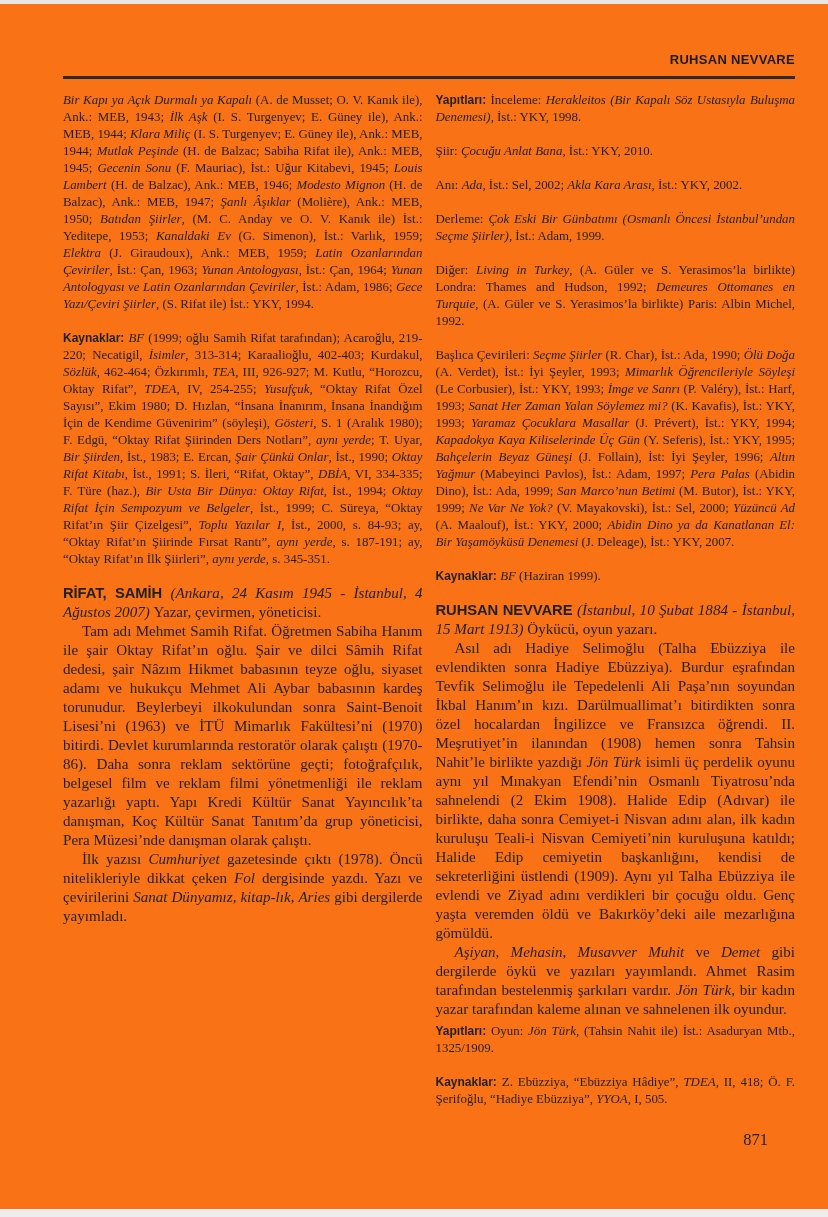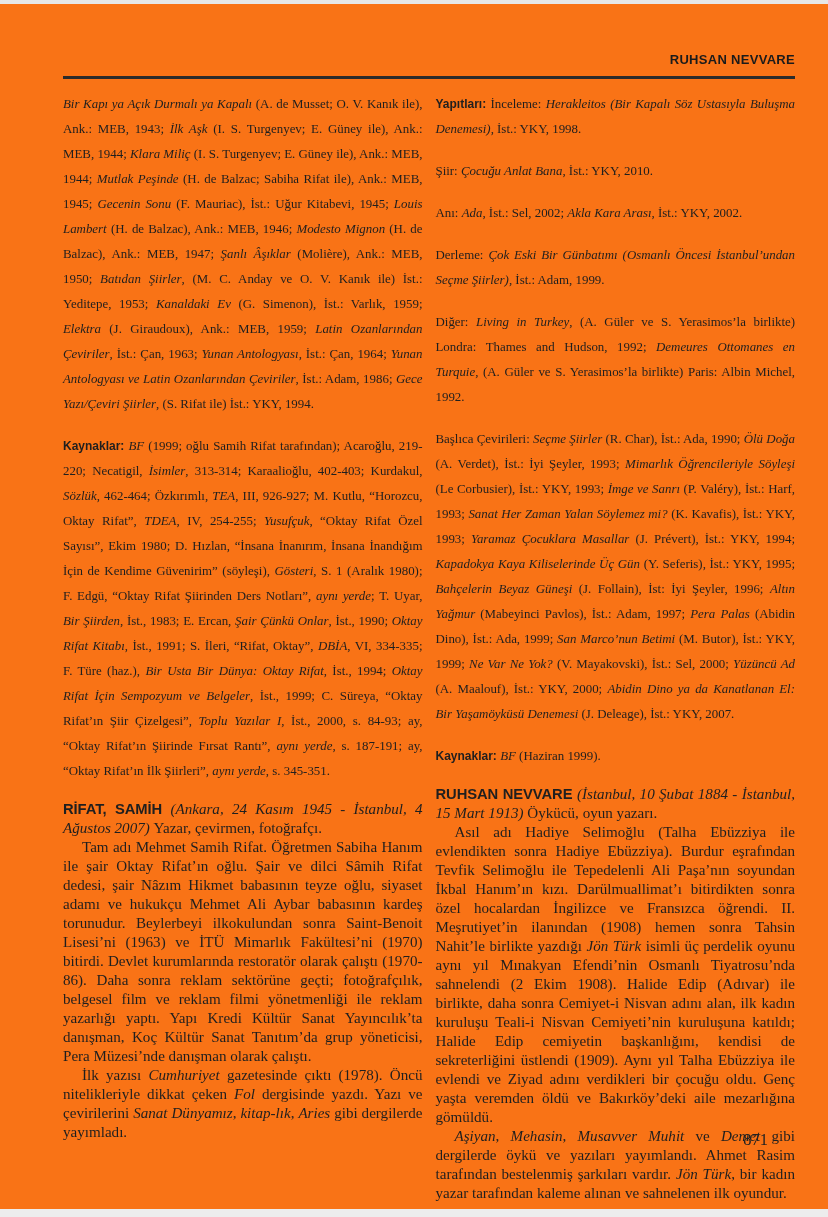--- a/index.html
+++ b/index.html
@@ -8,21 +8,21 @@
   .edge{position:absolute;left:0;right:0;background:#e7e7e7;}
   .edge-top{top:0;height:4px;}
   .edge-bottom{bottom:0;height:8px;background:#ededed;}
   .content{position:absolute;left:63px;top:52px;width:732px;}
   .running-head{font-family:"Liberation Sans",sans-serif;font-weight:700;font-size:13px;
                 letter-spacing:.3px;text-align:right;margin:0 0 9px 0;color:#1b1b1b;}
   .rule{height:2.5px;background:#2b2b2b;margin:0 0 13px 0;}
   .columns{display:flex;gap:13px;align-items:flex-start;}
   .col{width:calc((100% - 13px)/2);}
   p{margin:0;text-align:justify;}
-  .refs{font-size:12.9px;line-height:25px;}
+  .refs{font-size:12.9px;line-height:17px;}
   .refs + .refs{margin-top:17px;}
   .body{font-size:15.1px;line-height:19px;}
   .indent{text-indent:19px;}
   .entry{margin-top:16px;}
   .seg-i{font-style:italic;}
   .seg-b{font-family:"Liberation Sans",sans-serif;font-weight:700;font-size:.93em;}
   .seg-h{font-family:"Liberation Sans",sans-serif;font-weight:700;font-size:.98em;letter-spacing:-.1px;}
   .folio{position:absolute;right:60px;top:1130px;font-size:16.5px;color:#222;}
 </style>
 </head>
@@ -32,21 +32,21 @@
   <div class="edge edge-top"></div>
 
   <div class="content">
     <p class="running-head">RUHSAN NEVVARE</p>
     <div class="rule"></div>
 
     <div class="columns">
       <div class="col">
         <p class="refs"><span class="seg-i">Bir Kapı ya Açık Durmalı ya Kapalı </span><span class="seg-r">(A. de Musset; O. V. Kanık ile), Ank.: MEB, 1943; </span><span class="seg-i">İlk Aşk </span><span class="seg-r">(I. S. Turgenyev; E. Güney ile), Ank.: MEB, 1944; </span><span class="seg-i">Klara Miliç </span><span class="seg-r">(I. S. Turgenyev; E. Güney ile), Ank.: MEB, 1944; </span><span class="seg-i">Mutlak Peşinde </span><span class="seg-r">(H. de Balzac; Sabiha Rifat ile), Ank.: MEB, 1945; </span><span class="seg-i">Gecenin Sonu </span><span class="seg-r">(F. Mauriac), İst.: Uğur Kitabevi, 1945; </span><span class="seg-i">Louis Lambert </span><span class="seg-r">(H. de Balzac), Ank.: MEB, 1946; </span><span class="seg-i">Modesto Mignon </span><span class="seg-r">(H. de Balzac), Ank.: MEB, 1947; </span><span class="seg-i">Şanlı Âşıklar </span><span class="seg-r">(Molière), Ank.: MEB, 1950; </span><span class="seg-i">Batıdan Şiirler</span><span class="seg-r">, (M. C. Anday ve O. V. Kanık ile) İst.: Yeditepe, 1953; </span><span class="seg-i">Kanaldaki Ev </span><span class="seg-r">(G. Simenon), İst.: Varlık, 1959; </span><span class="seg-i">Elektra </span><span class="seg-r">(J. Giraudoux), Ank.: MEB, 1959; </span><span class="seg-i">Latin Ozanlarından Çeviriler</span><span class="seg-r">, İst.: Çan, 1963; </span><span class="seg-i">Yunan Antologyası</span><span class="seg-r">, İst.: Çan, 1964; </span><span class="seg-i">Yunan Antologyası ve Latin Ozanlarından Çeviriler</span><span class="seg-r">, İst.: Adam, 1986; </span><span class="seg-i">Gece Yazı/Çeviri Şiirler</span><span class="seg-r">, (S. Rifat ile) İst.: YKY, 1994.</span></p>
         <p class="refs"><span class="seg-b">Kaynaklar: </span><span class="seg-i">BF </span><span class="seg-r">(1999; oğlu Samih Rifat tarafından); Acaroğlu, 219-220; Necatigil, </span><span class="seg-i">İsimler</span><span class="seg-r">, 313-314; Karaalioğlu, 402-403; Kurdakul, </span><span class="seg-i">Sözlük</span><span class="seg-r">, 462-464; Özkırımlı, </span><span class="seg-i">TEA</span><span class="seg-r">, III, 926-927; M. Kutlu, “Horozcu, Oktay Rifat”, </span><span class="seg-i">TDEA</span><span class="seg-r">, IV, 254-255; </span><span class="seg-i">Yusufçuk</span><span class="seg-r">, “Oktay Rifat Özel Sayısı”, Ekim 1980; D. Hızlan, “İnsana İnanırım, İnsana İnandığım İçin de Kendime Güvenirim” (söyleşi), </span><span class="seg-i">Gösteri</span><span class="seg-r">, S. 1 (Aralık 1980); F. Edgü, “Oktay Rifat Şiirinden Ders Notları”, </span><span class="seg-i">aynı yerde</span><span class="seg-r">; T. Uyar, </span><span class="seg-i">Bir Şiirden</span><span class="seg-r">, İst., 1983; E. Ercan, </span><span class="seg-i">Şair Çünkü Onlar</span><span class="seg-r">, İst., 1990; </span><span class="seg-i">Oktay Rifat Kitabı</span><span class="seg-r">, İst., 1991; S. İleri, “Rifat, Oktay”, </span><span class="seg-i">DBİA</span><span class="seg-r">, VI, 334-335; F. Türe (haz.), </span><span class="seg-i">Bir Usta Bir Dünya: Oktay Rifat</span><span class="seg-r">, İst., 1994; </span><span class="seg-i">Oktay Rifat İçin Sempozyum ve Belgeler</span><span class="seg-r">, İst., 1999; C. Süreya, “Oktay Rifat’ın Şiir Çizelgesi”, </span><span class="seg-i">Toplu Yazılar I</span><span class="seg-r">, İst., 2000, s. 84-93; ay, “Oktay Rifat’ın Şiirinde Fırsat Rantı”, </span><span class="seg-i">aynı yerde</span><span class="seg-r">, s. 187-191; ay, “Oktay Rifat’ın İlk Şiirleri”, </span><span class="seg-i">aynı yerde</span><span class="seg-r">, s. 345-351.</span></p>
-        <p class="body entry"><span class="seg-h">RİFAT, SAMİH </span><span class="seg-i">(Ankara, 24 Kasım 1945 - İstanbul, 4 Ağustos 2007) </span><span class="seg-r">Yazar, çevirmen, fotoğrafçı.</span></p>
+        <p class="body entry"><span class="seg-h">RİFAT, SAMİH </span><span class="seg-i">(Ankara, 24 Kasım 1945 - İstanbul, 4 Ağustos 2007) </span><span class="seg-r">Yazar, çevirmen, yöneticisi.</span></p>
         <p class="body indent"><span class="seg-r">Tam adı Mehmet Samih Rifat. Öğretmen Sabiha Hanım ile şair Oktay Rifat’ın oğlu. Şair ve dilci Sâmih Rifat dedesi, şair Nâzım Hikmet babasının teyze oğlu, siyaset adamı ve hukukçu Mehmet Ali Aybar babasının kardeş torunudur. Beylerbeyi ilkokulundan sonra Saint-Benoit Lisesi’ni (1963) ve İTÜ Mimarlık Fakültesi’ni (1970) bitirdi. Devlet kurumlarında restoratör olarak çalıştı (1970-86). Daha sonra reklam sektörüne geçti; fotoğrafçılık, belgesel film ve reklam filmi yönetmenliği ile reklam yazarlığı yaptı. Yapı Kredi Kültür Sanat Yayıncılık’ta danışman, Koç Kültür Sanat Tanıtım’da grup yöneticisi, Pera Müzesi’nde danışman olarak çalıştı.</span></p>
         <p class="body indent"><span class="seg-r">İlk yazısı </span><span class="seg-i">Cumhuriyet </span><span class="seg-r">gazetesinde çıktı (1978). Öncü nitelikleriyle dikkat çeken </span><span class="seg-i">Fol </span><span class="seg-r">dergisinde yazdı. Yazı ve çevirilerini </span><span class="seg-i">Sanat Dünyamız</span><span class="seg-r">, </span><span class="seg-i">kitap-lık</span><span class="seg-r">, </span><span class="seg-i">Aries </span><span class="seg-r">gibi dergilerde yayımladı.</span></p>
       </div>
 
       <div class="col">
         <p class="refs"><span class="seg-b">Yapıtları: </span><span class="seg-r">İnceleme: </span><span class="seg-i">Herakleitos (Bir Kapalı Söz Ustasıyla Buluşma Denemesi)</span><span class="seg-r">, İst.: YKY, 1998.</span></p>
         <p class="refs"><span class="seg-r">Şiir: </span><span class="seg-i">Çocuğu Anlat Bana</span><span class="seg-r">, İst.: YKY, 2010.</span></p>
         <p class="refs"><span class="seg-r">Anı: </span><span class="seg-i">Ada</span><span class="seg-r">, İst.: Sel, 2002; </span><span class="seg-i">Akla Kara Arası</span><span class="seg-r">, İst.: YKY, 2002.</span></p>
         <p class="refs"><span class="seg-r">Derleme: </span><span class="seg-i">Çok Eski Bir Günbatımı (Osmanlı Öncesi İstanbul’undan Seçme Şiirler)</span><span class="seg-r">, İst.: Adam, 1999.</span></p>
         <p class="refs"><span class="seg-r">Diğer: </span><span class="seg-i">Living in Turkey</span><span class="seg-r">, (A. Güler ve S. Yerasimos’la birlikte) Londra: Thames and Hudson, 1992; </span><span class="seg-i">Demeures Ottomanes en Turquie</span><span class="seg-r">, (A. Güler ve S. Yerasimos’la birlikte) Paris: Albin Michel, 1992.</span></p>

